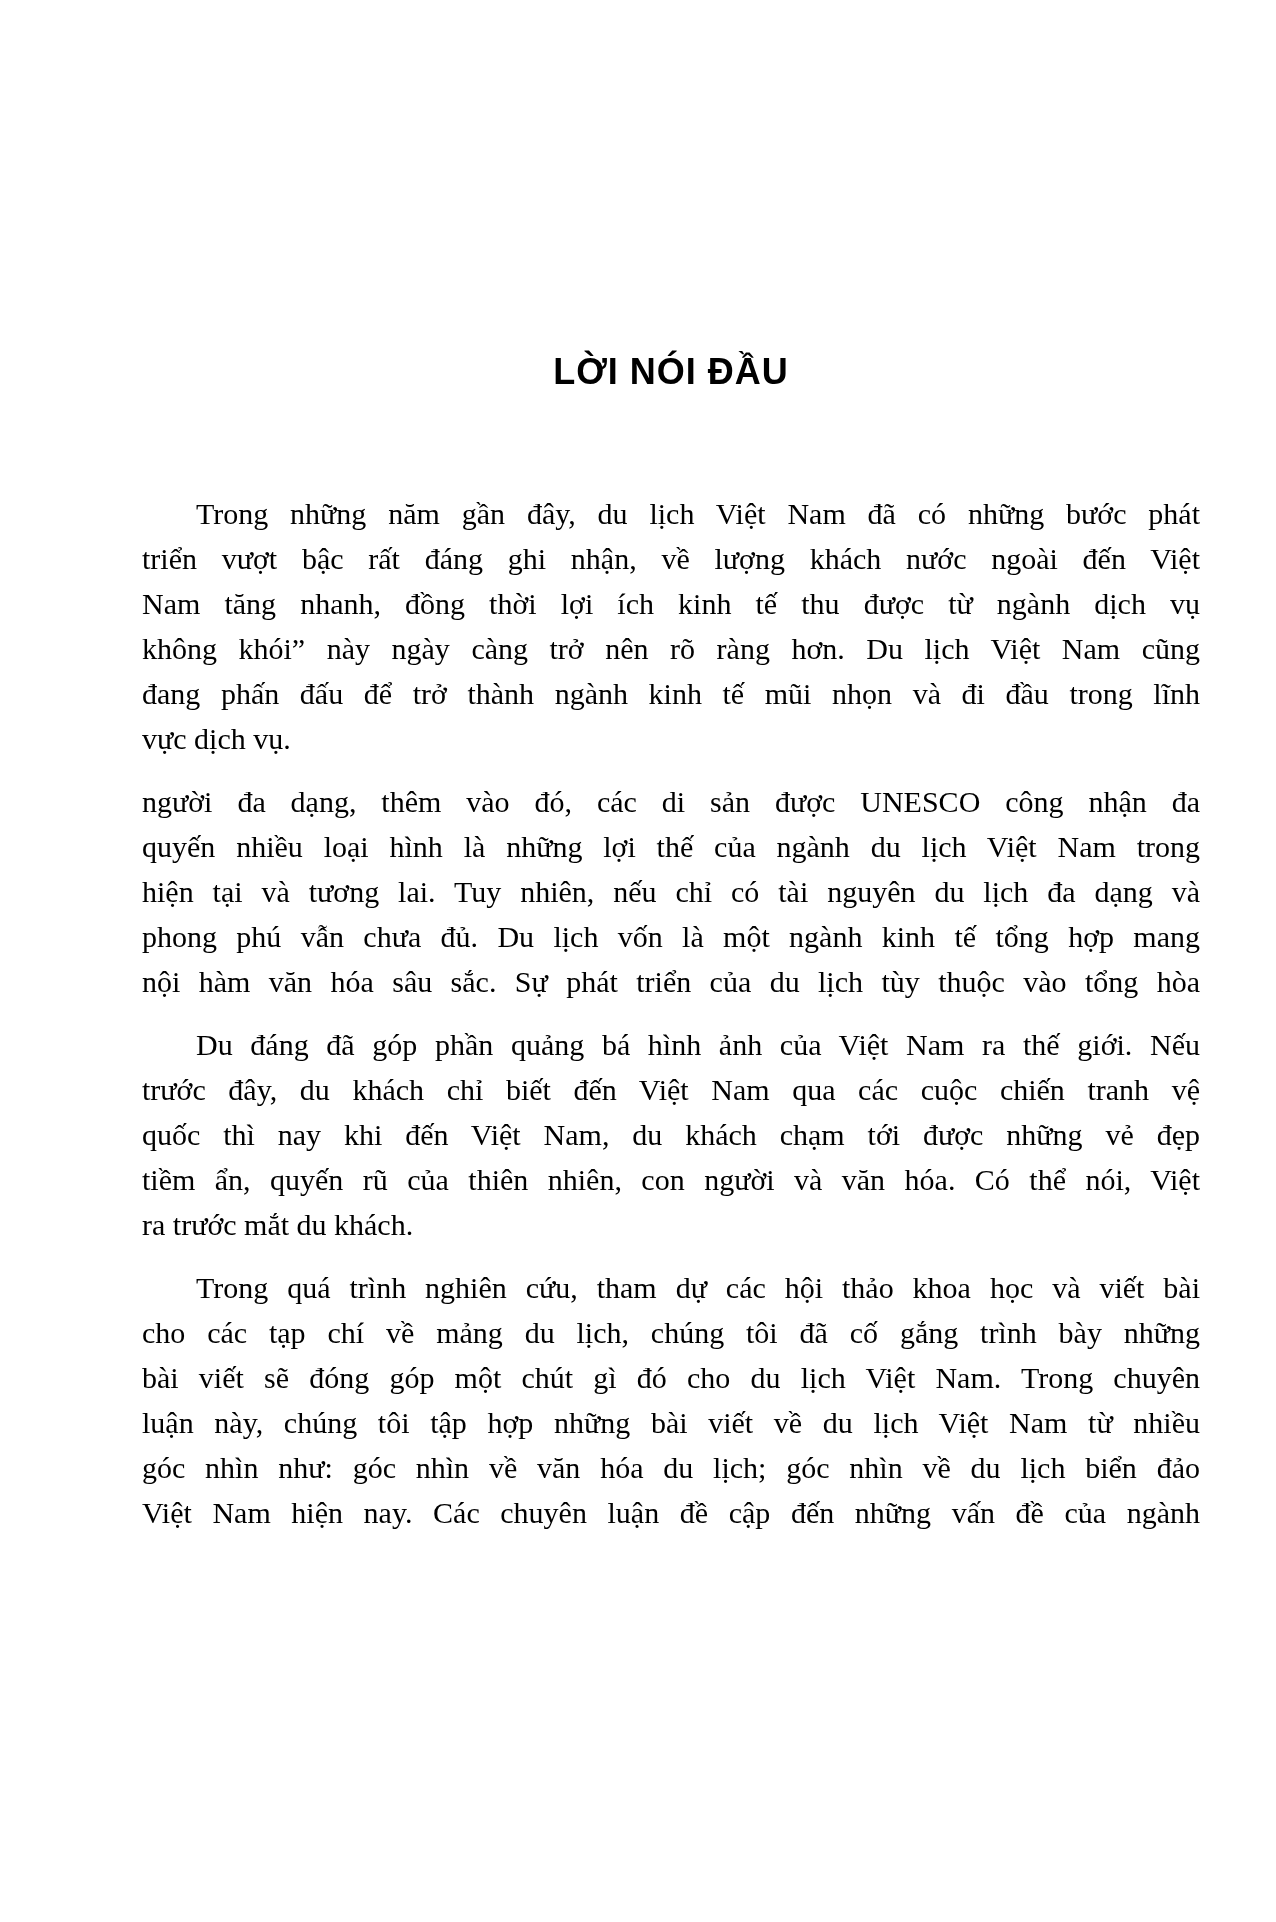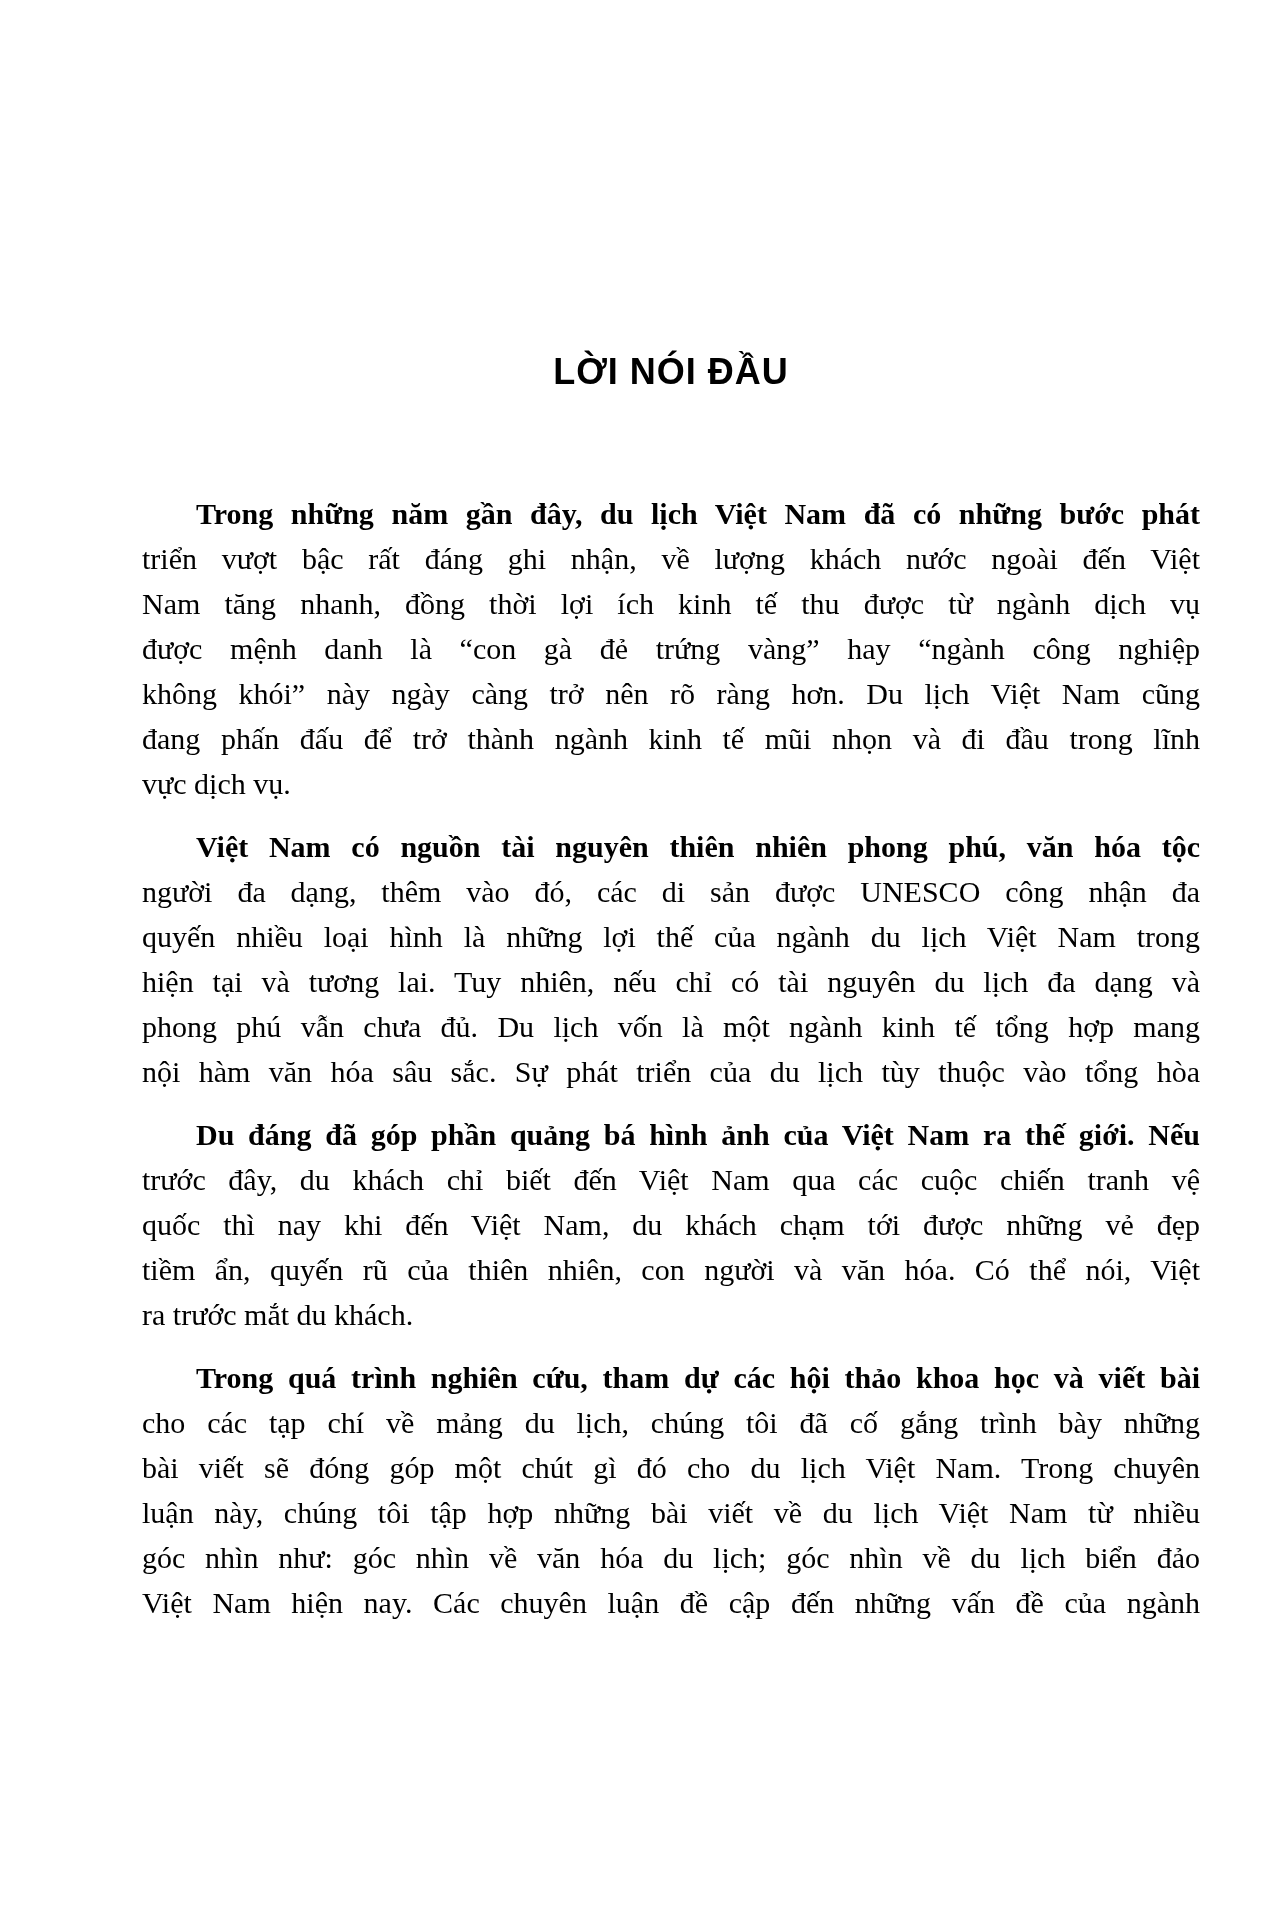--- a/index.html
+++ b/index.html
@@ -38,47 +38,44 @@
   }
   .line {
     height: 45px;
     overflow: hidden;
     text-align: justify;
     text-align-last: justify;
     -moz-text-align-last: justify;
   }
   .line.first {
     text-indent: 54px;
-    font-weight: bold;
   }
   .line.flush {
     text-align-last: left;
     -moz-text-align-last: left;
   }
   .italic {
     font-style: italic;
   }
 </style>
 </head>
 <body>
 
 <div class="page">
   <h1 class="doc-title">LỜI NÓI ĐẦU</h1>
   <div class="doc-body">
       <div class="paragraph">
         <div class="line first"><span>Trong những năm gần đây, du lịch Việt Nam đã có những bước phát</span></div>
         <div class="line"><span>triển vượt bậc rất đáng ghi nhận, về lượng khách nước ngoài đến Việt</span></div>
         <div class="line"><span>Nam tăng nhanh, đồng thời lợi ích kinh tế thu được từ ngành dịch vụ</span></div>
-        <div class="line"><span>được mệnh danh là “con gà đẻ trứng vàng” hay “ngành công nghiệp</span></div>
         <div class="line"><span>không khói” này ngày càng trở nên rõ ràng hơn. Du lịch Việt Nam cũng</span></div>
         <div class="line"><span>đang phấn đấu để trở thành ngành kinh tế mũi nhọn và đi đầu trong lĩnh</span></div>
         <div class="line flush"><span>vực dịch vụ.</span></div>
       </div>
       <div class="paragraph">
-        <div class="line first"><span>Việt Nam có nguồn tài nguyên thiên nhiên phong phú, văn hóa tộc</span></div>
         <div class="line"><span>người đa dạng, thêm vào đó, các di sản được UNESCO công nhận đa</span></div>
         <div class="line"><span>quyến nhiều loại hình là những lợi thế của ngành du lịch Việt Nam trong</span></div>
         <div class="line"><span>hiện tại và tương lai. Tuy nhiên, nếu chỉ có tài nguyên du lịch đa dạng và</span></div>
         <div class="line"><span>phong phú vẫn chưa đủ. Du lịch vốn là một ngành kinh tế tổng hợp mang</span></div>
         <div class="line"><span>nội hàm văn hóa sâu sắc. Sự phát triển của du lịch tùy thuộc vào tổng hòa</span></div>
       </div>
       <div class="paragraph">
         <div class="line first"><span>Du đáng đã góp phần quảng bá hình ảnh của Việt Nam ra thế giới. Nếu</span></div>
         <div class="line"><span>trước đây, du khách chỉ biết đến Việt Nam qua các cuộc chiến tranh vệ</span></div>
         <div class="line"><span>quốc thì nay khi đến Việt Nam, du khách chạm tới được những vẻ đẹp</span></div>

